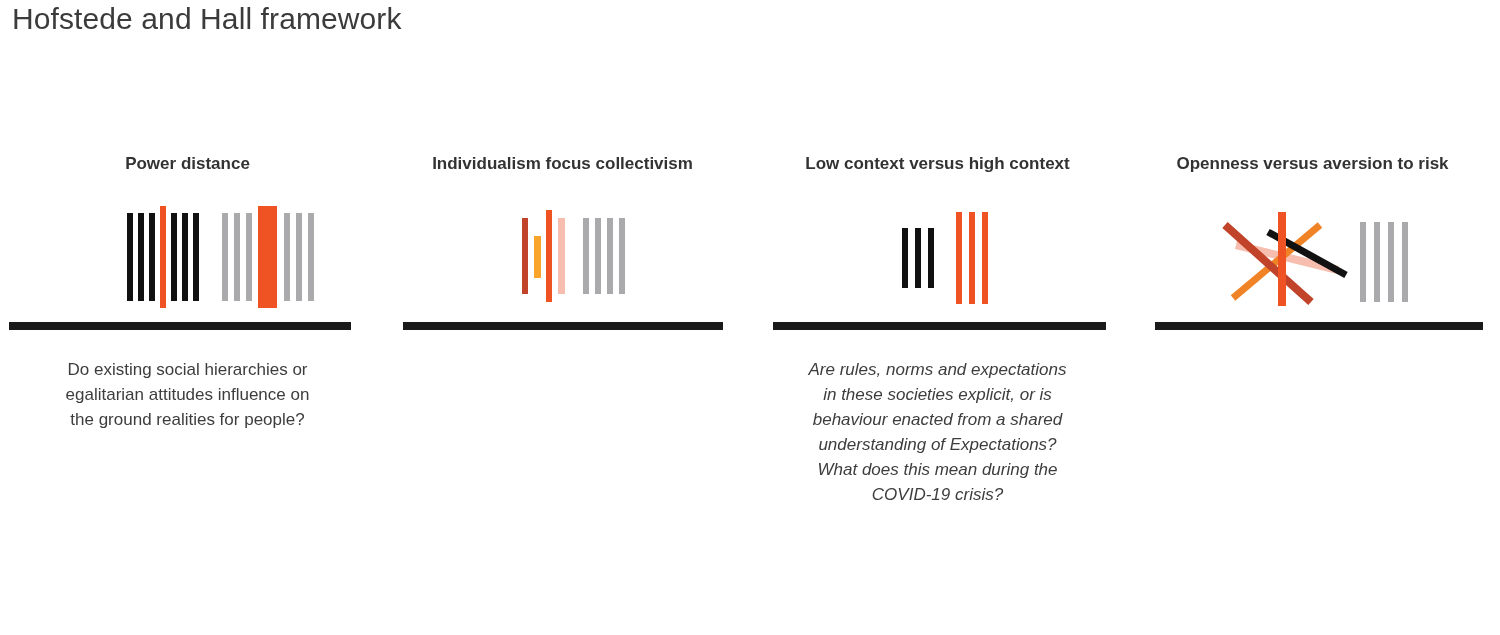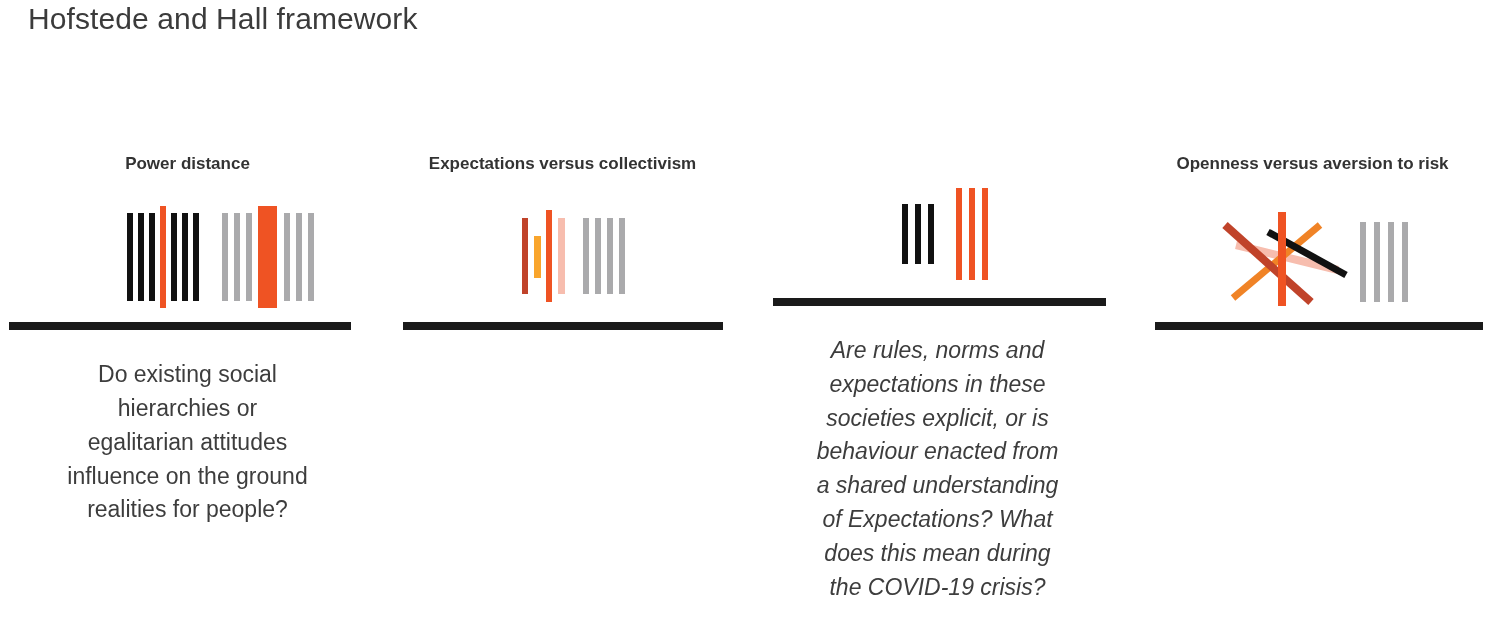--- a/index.html
+++ b/index.html
@@ -19,21 +19,20 @@
   
   .page-title {
     position: absolute;
     left: 12px;
     top: 2px;
     font-size: 30px;
     font-weight: 400;
     color: #3b3b3b;
     letter-spacing: 0.1px;
     white-space: nowrap;
-    margin-left: 16px;
   }
 
   
   .columns {
     position: absolute;
     left: 0;
     top: 152px;
     width: 1500px;
     display: flex;
   }
@@ -69,21 +68,21 @@
     background: #1a1a1a;
     margin-top: 4px;
   }
   .rule-1 { width: 342px; margin-left: -16px; }
   .rule-2 { width: 320px; margin-left: 0px; }
   .rule-3 { width: 333px; margin-left: 3px; }
   .rule-4 { width: 328px; margin-left: 12px; }
 
   
   .col-body {
-    font-size: 23px;
+    font-size: 17px;
     font-weight: 400;
     color: #3d3d3d;
     text-align: center;
     line-height: 1.47;
     margin: 0;
     padding-top: 28px;
   }
   .body-1 { width: 250px; }
   .body-2 { width: 262px; }
   .body-3 { width: 260px; font-style: italic; }
@@ -119,21 +118,21 @@
         <rect x="285" y="15" width="6" height="88" fill="#aaaaac"></rect>
       </svg>
     </div>
 
     <div class="rule rule-1"></div>
 
     <div class="col-body body-1">Do existing social hierarchies or egalitarian attitudes influence on the ground realities for people?</div>
   </div>
 
   <div class="col">
-    <div class="col-heading">Expectations versus collectivism</div>
+    <div class="col-heading">Individualism focus collectivism</div>
 
     <div class="icon-area">
       <svg width="330" height="120" viewBox="0 0 330 120">
 
         <rect x="124" y="20" width="6" height="76" fill="#c0432a"></rect>
         <rect x="136" y="38" width="7" height="42" fill="#f9a52c"></rect>
         <rect x="148" y="12" width="6" height="92" fill="#ef5323"></rect>
         <rect x="160" y="20" width="7" height="76" fill="#f7bdae"></rect>
 
         <rect x="185" y="20" width="6" height="76" fill="#aaaaac"></rect>
@@ -141,20 +140,21 @@
         <rect x="209" y="20" width="6" height="76" fill="#aaaaac"></rect>
         <rect x="221" y="20" width="6" height="76" fill="#aaaaac"></rect>
       </svg>
     </div>
 
     <div class="rule rule-2"></div>
 
   </div>
 
   <div class="col">
+    <div class="col-heading">Low context versus high context</div>
 
     <div class="icon-area">
       <svg width="330" height="120" viewBox="0 0 330 120">
 
         <rect x="129" y="30" width="6" height="60" fill="#111111"></rect>
         <rect x="142" y="30" width="6" height="60" fill="#111111"></rect>
         <rect x="155" y="30" width="6" height="60" fill="#111111"></rect>
 
         <rect x="183" y="14" width="6" height="92" fill="#ef5323"></rect>
         <rect x="196" y="14" width="6" height="92" fill="#ef5323"></rect>

